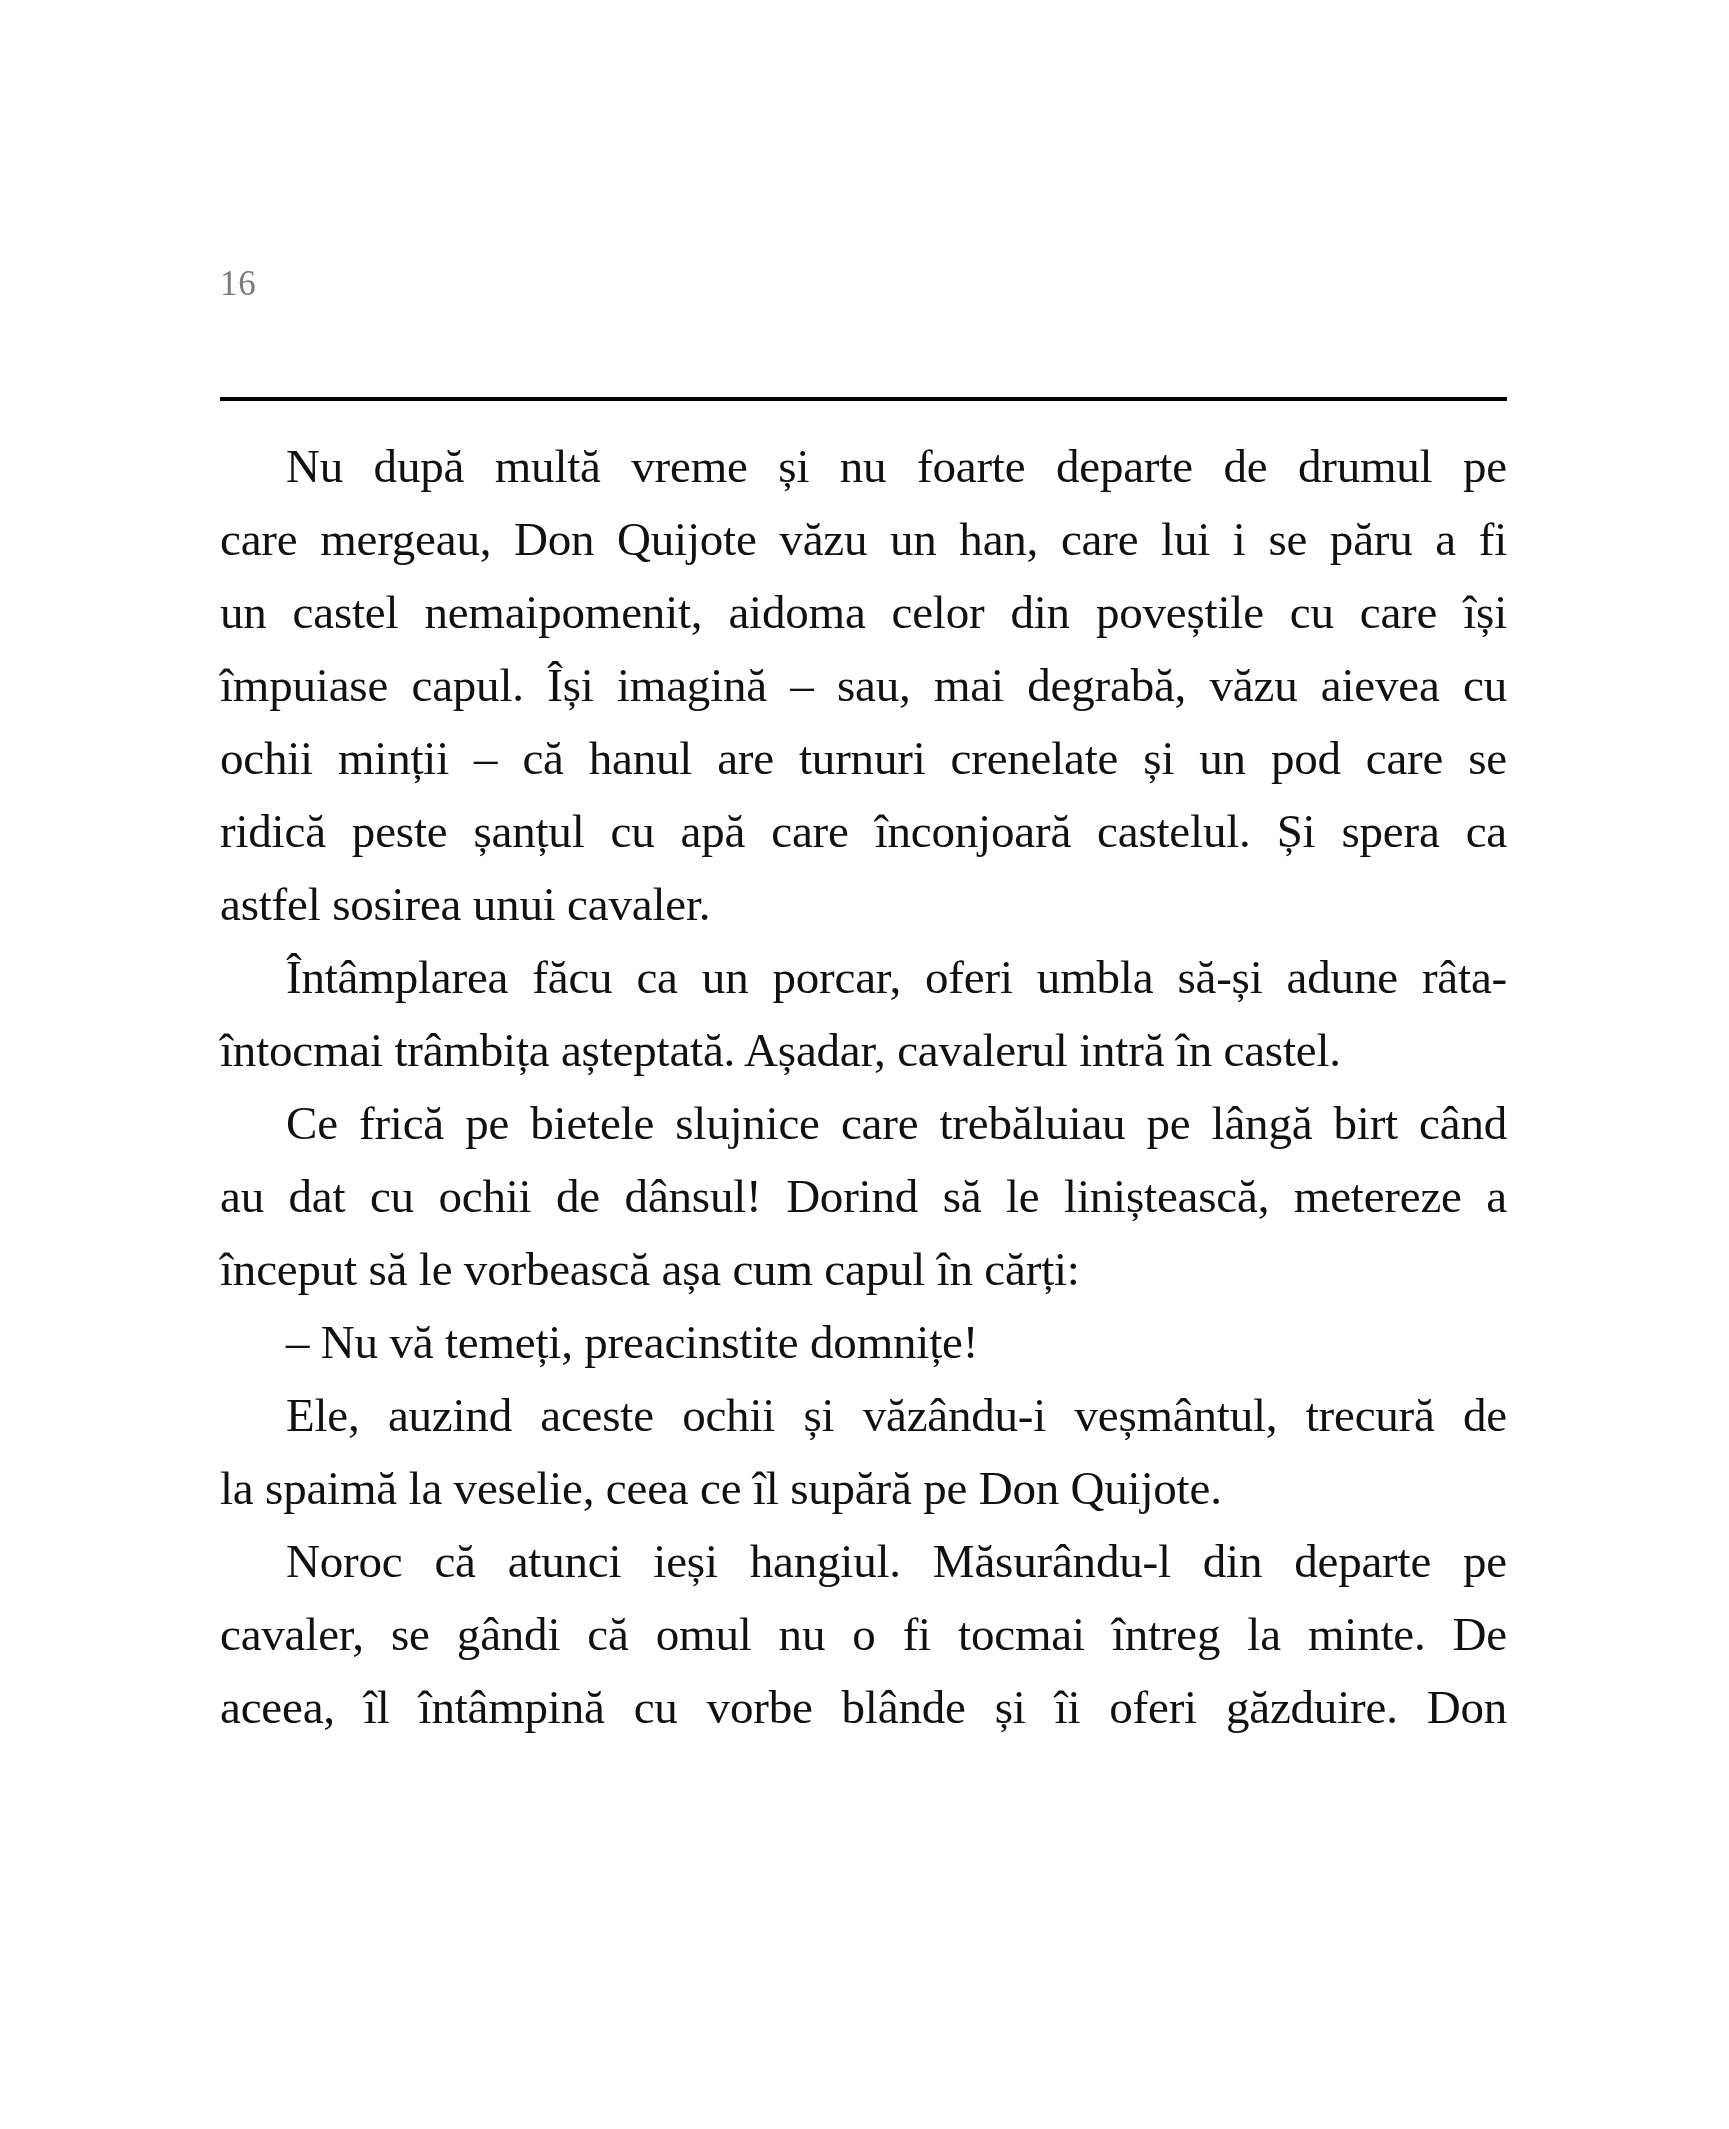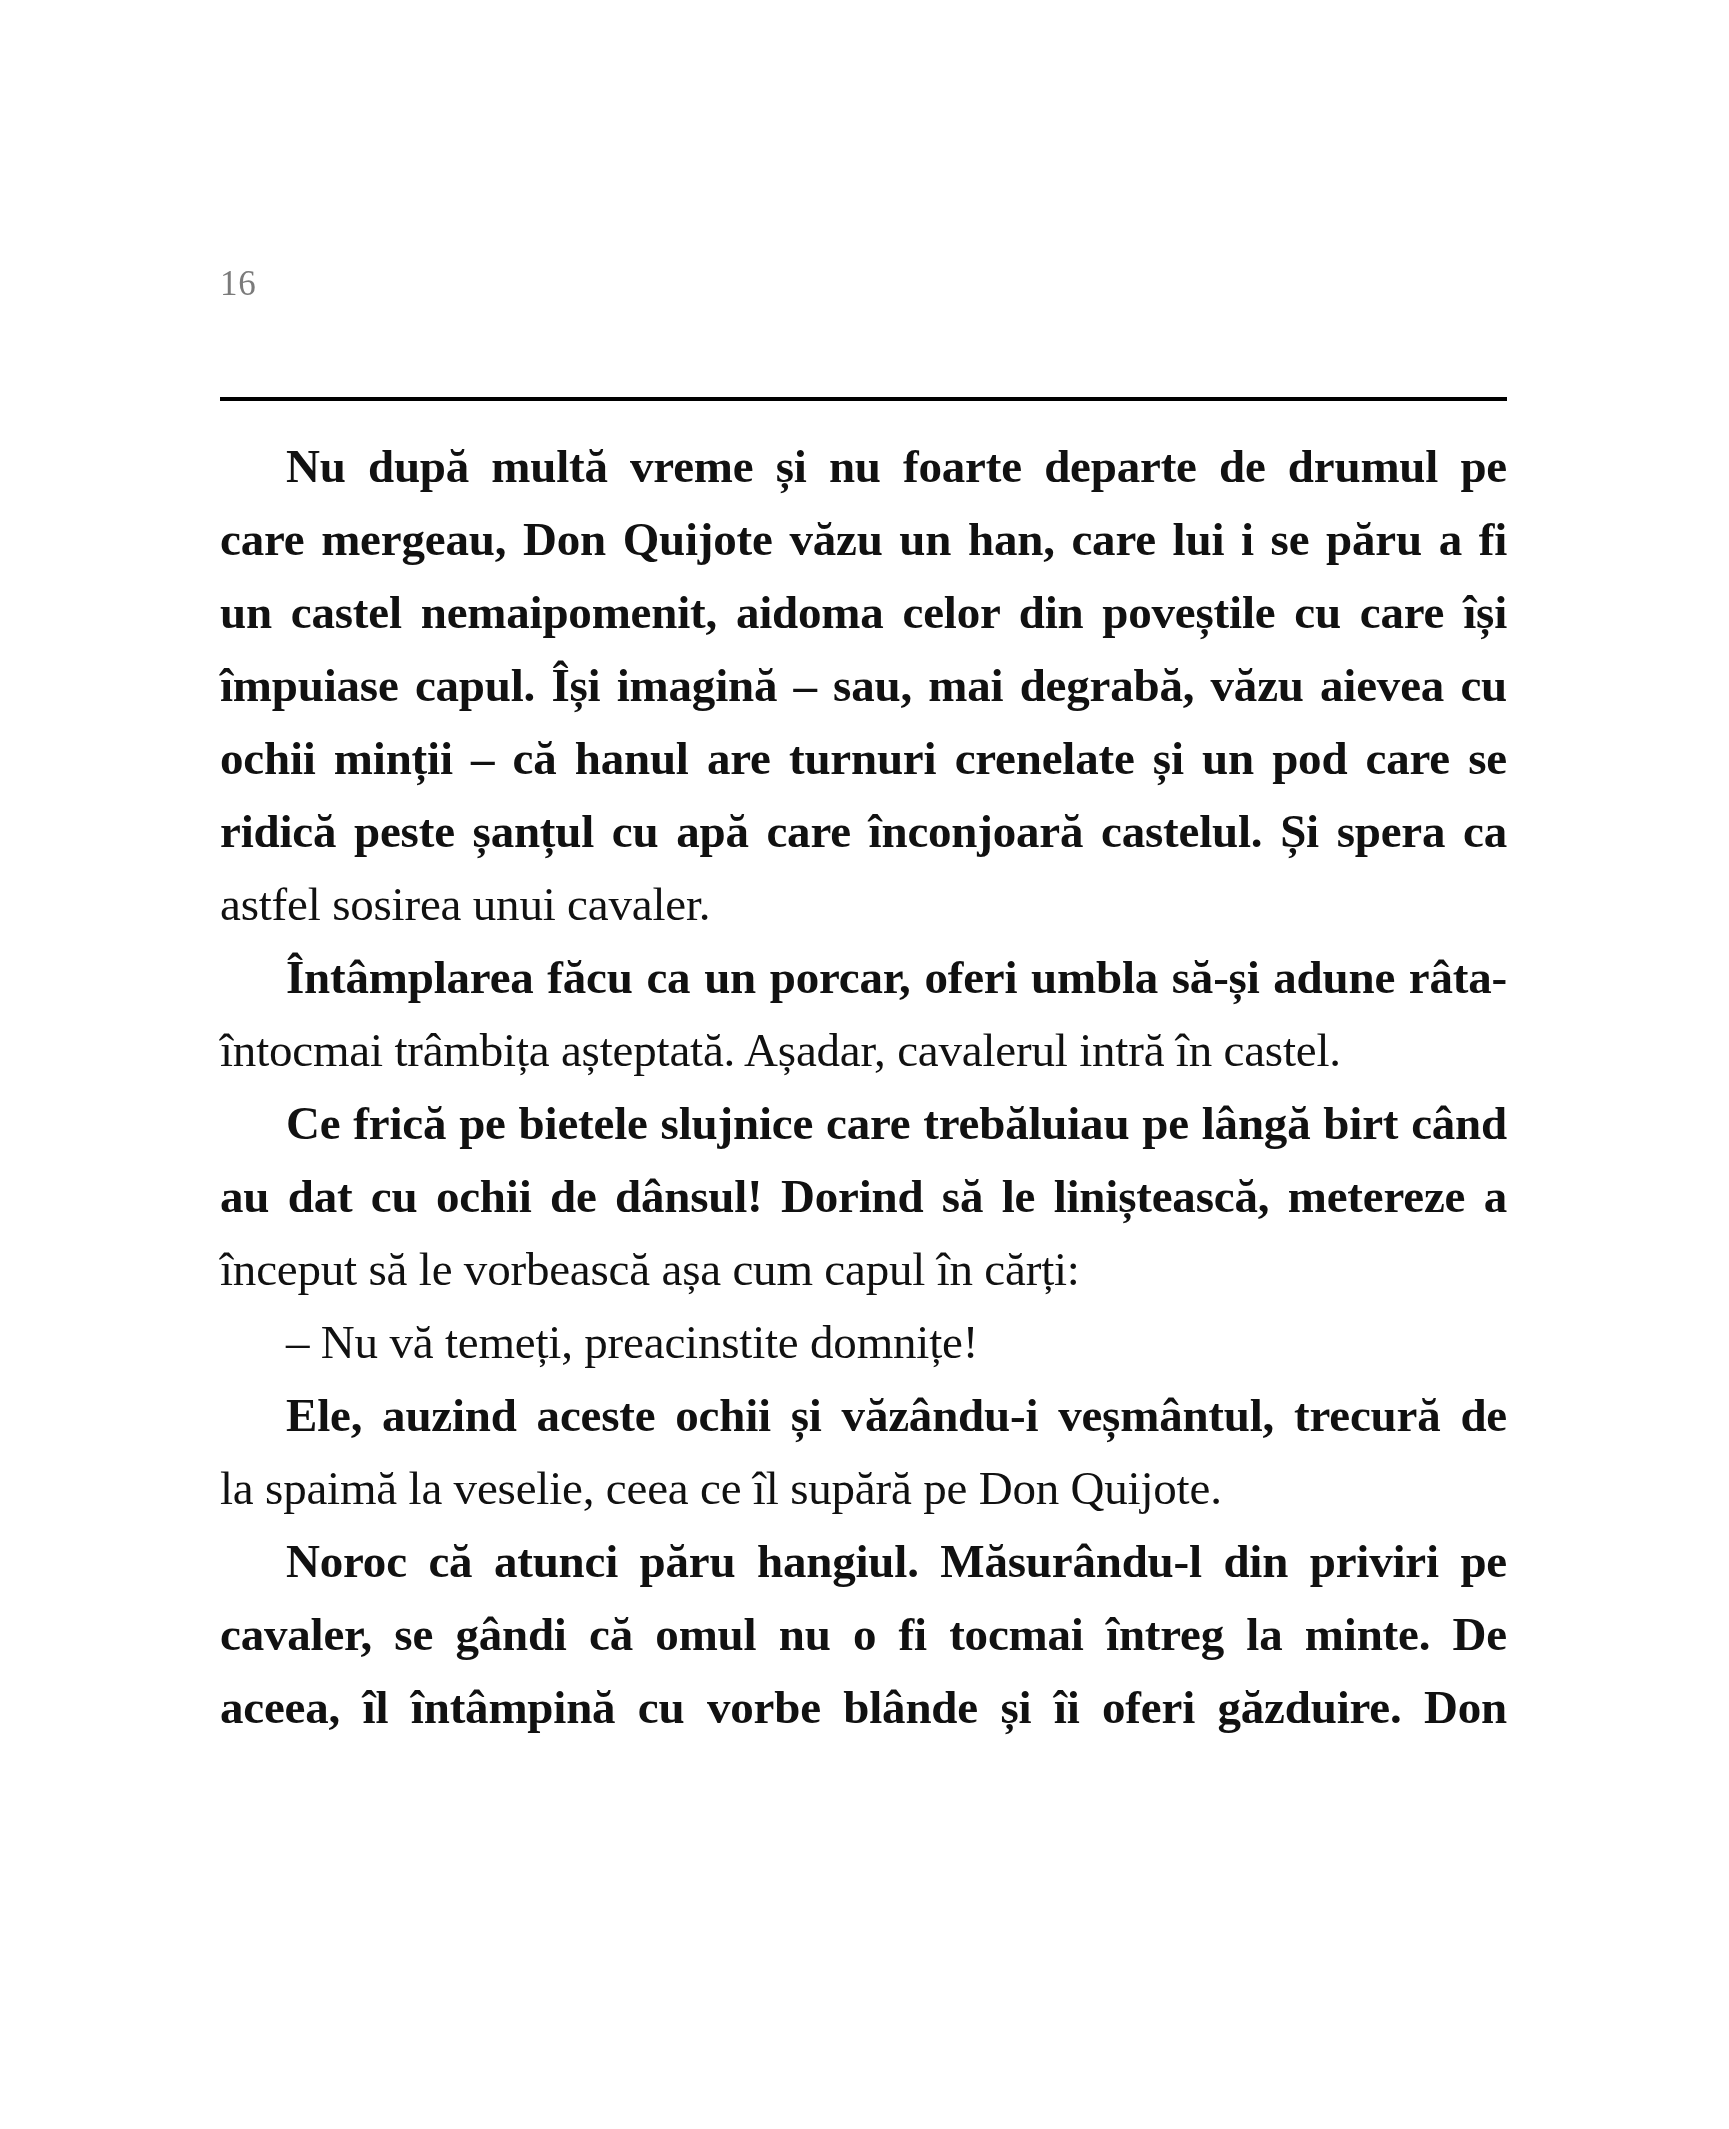--- a/index.html
+++ b/index.html
@@ -43,21 +43,20 @@
   }
   .text-line {
     line-height: 73px;
     height: 73px;
     text-align: justify;
     text-align-last: left;
     white-space: normal;
   }
   .text-line.fill {
     text-align-last: justify;
-    font-weight: bold;
   }
   .text-line.indent {
     text-indent: 66px;
   }
 </style>
 </head>
 <body>
 
 <div class="page" style="--page-bg: #ffffff; --folio-color: #7b7b7b; --rule-color: #000000; --text-color: #111111;">
   <div class="page-number">16</div>
@@ -71,18 +70,18 @@
       <div class="text-line fill">ridică peste șanțul cu apă care înconjoară castelul. Și spera ca</div>
       <div class="text-line">astfel sosirea unui cavaler.</div>
       <div class="text-line indent fill">Întâmplarea făcu ca un porcar, oferi umbla să-și adune râta-</div>
       <div class="text-line">întocmai trâmbița așteptată. Așadar, cavalerul intră în castel.</div>
       <div class="text-line indent fill">Ce frică pe bietele slujnice care trebăluiau pe lângă birt când</div>
       <div class="text-line fill">au dat cu ochii de dânsul! Dorind să le liniștească, metereze a</div>
       <div class="text-line">început să le vorbească așa cum capul în cărți:</div>
       <div class="text-line indent">– Nu vă temeți, preacinstite domnițe!</div>
       <div class="text-line indent fill">Ele, auzind aceste ochii și văzându-i veșmântul, trecură de</div>
       <div class="text-line">la spaimă la veselie, ceea ce îl supără pe Don Quijote.</div>
-      <div class="text-line indent fill">Noroc că atunci păru hangiul. Măsurându-l din priviri pe</div>
+      <div class="text-line indent fill">Noroc că atunci ieși hangiul. Măsurându-l din departe pe</div>
       <div class="text-line fill">cavaler, se gândi că omul nu o fi tocmai întreg la minte. De</div>
       <div class="text-line fill">aceea, îl întâmpină cu vorbe blânde și îi oferi găzduire. Don</div>
     </div>
 </div>
 
 
 </body></html>

